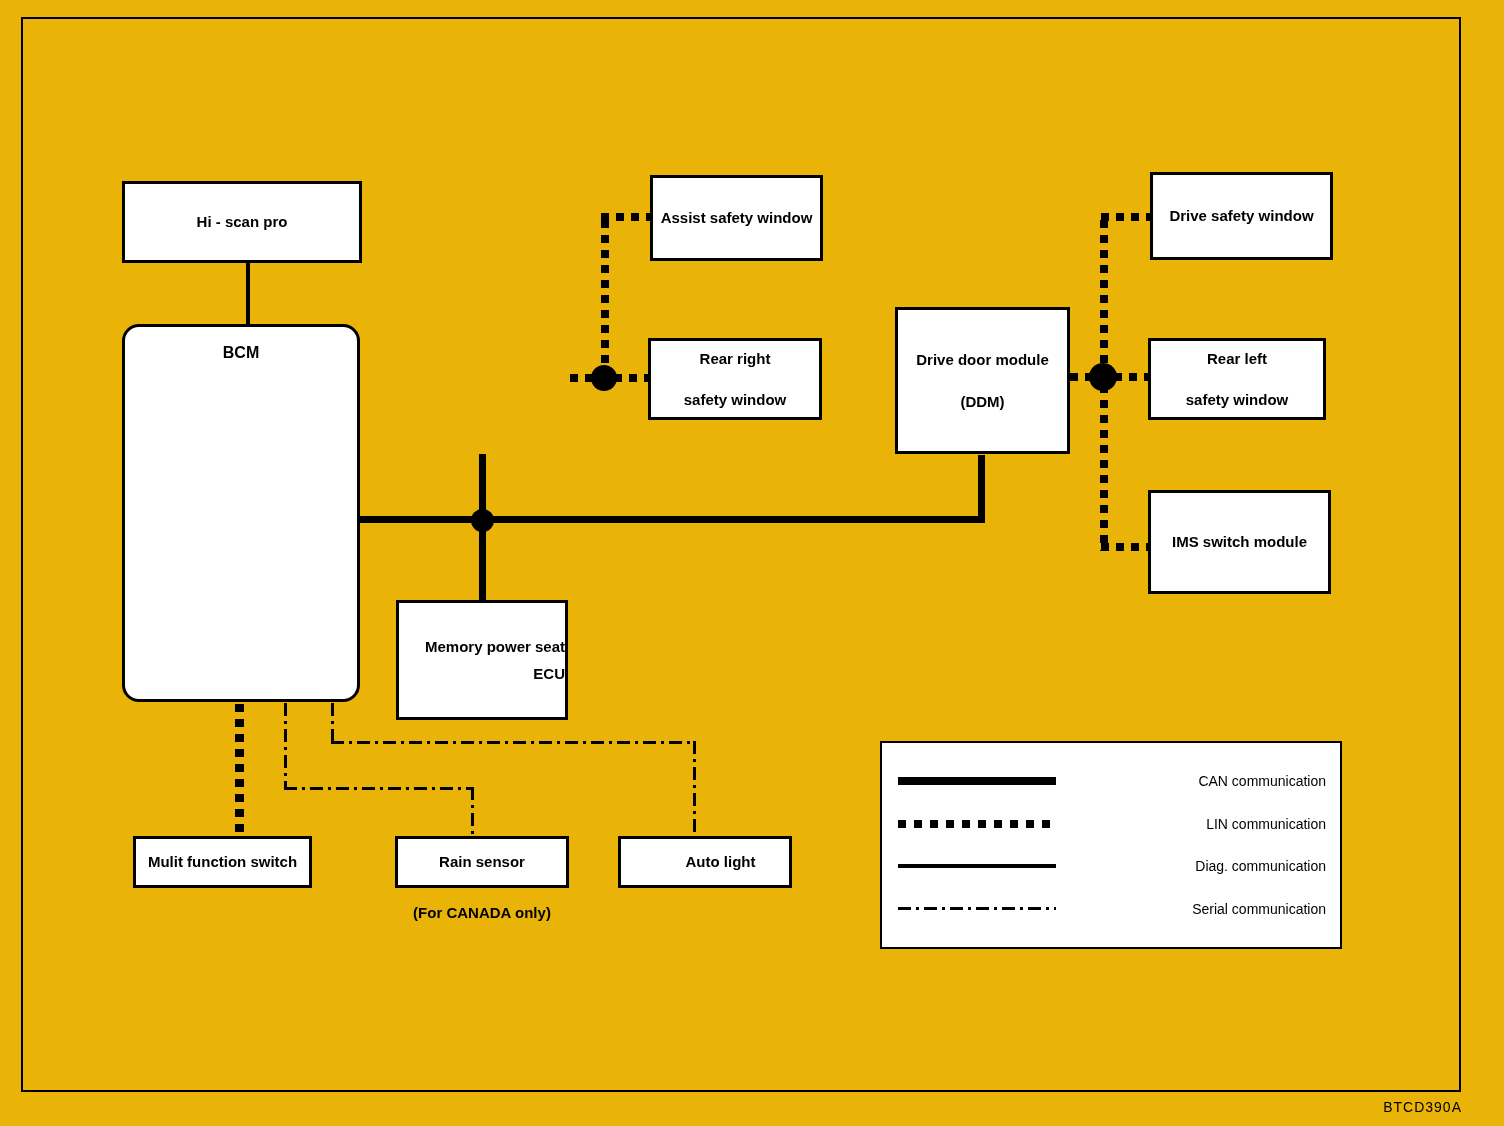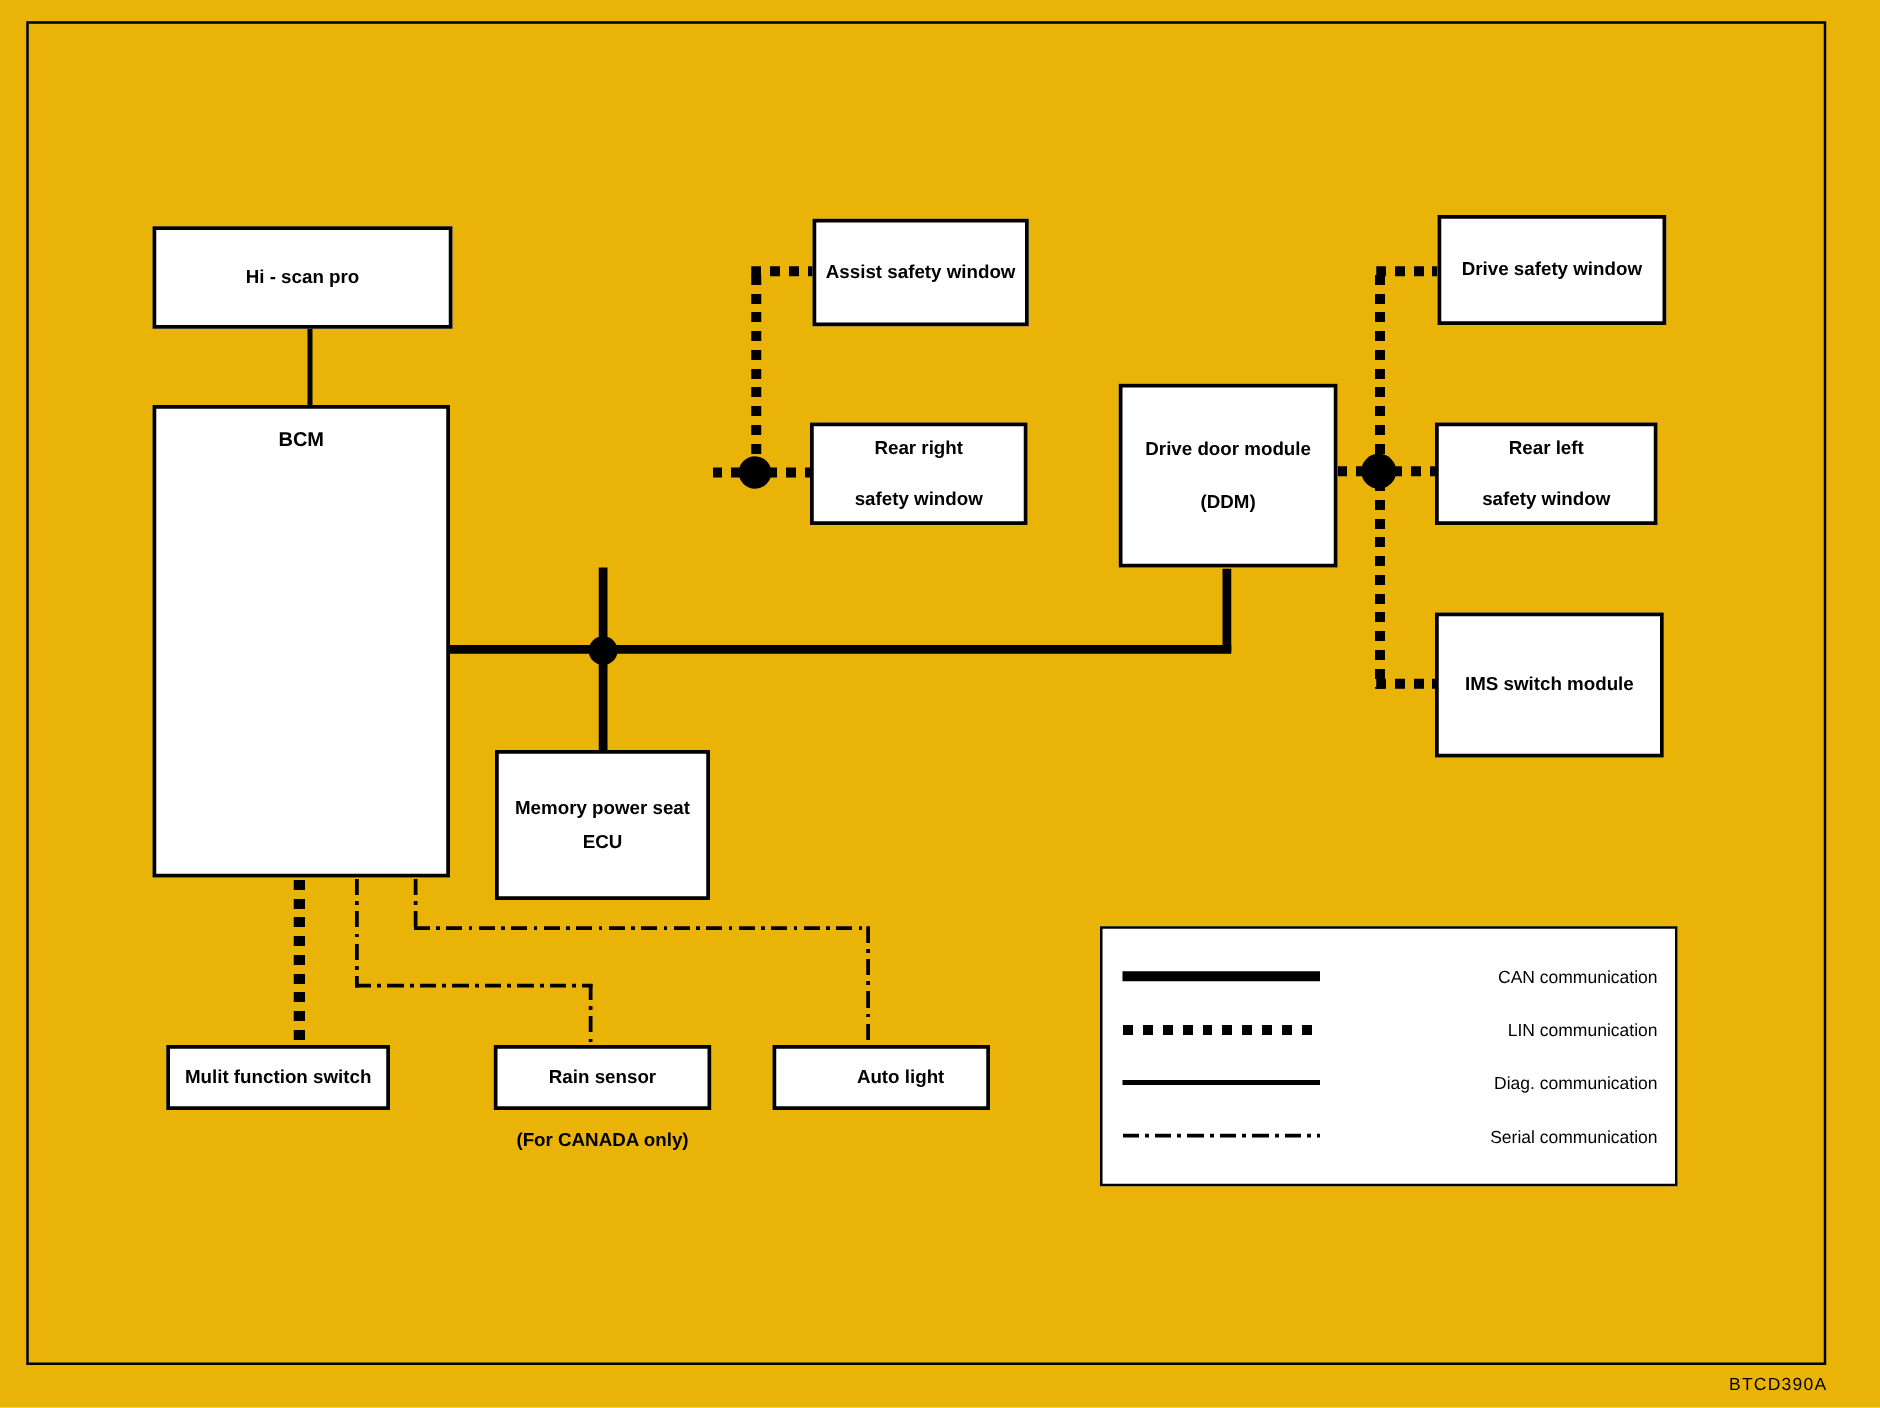--- a/index.html
+++ b/index.html
@@ -22,29 +22,29 @@
     background: #fff;
     display: flex; flex-direction: column;
     align-items: center; justify-content: center;
     text-align: center;
     font-weight: bold; font-size: 15px; line-height: 1.15;
     z-index: 3;
   }
   .box .bl { display: block; }
   
   .hi-scan   { left: 122px; top: 181px; width: 240px; height: 82px; }
-  .bcm       { left: 122px; top: 324px; width: 238px; height: 378px; justify-content: flex-start; padding-top: 17px; font-size: 16px; }
+  .bcm       { left: 122px; top: 324px; width: 238px; height: 378px; justify-content: flex-start; padding-top: 17px; font-size: 16px; border-radius: 17px; }
   .adm       { left: 395px; top: 305px; width: 175px; height: 150px; gap: 26px; }
   .assist-sw { left: 650px; top: 175px; width: 173px; height: 86px; }
   .rear-right{ left: 648px; top: 338px; width: 174px; height: 82px; gap: 24px; }
   .ddm       { left: 895px; top: 307px; width: 175px; height: 147px; gap: 24px; }
   .drive-sw  { left: 1150px; top: 172px; width: 183px; height: 88px; }
   .rear-left { left: 1148px; top: 338px; width: 178px; height: 82px; gap: 24px; }
-  .ims       { left: 1148px; top: 490px; width: 183px; height: 116px; }
-  .mem-seat  { left: 396px; top: 600px; width: 172px; height: 120px; gap: 10px; }
+  .ims       { left: 1148px; top: 490px; width: 183px; height: 104px; }
+  .mem-seat  { left: 396px; top: 600px; width: 172px; height: 120px; gap: 10px; align-items: flex-end; }
   .mfs       { left: 133px; top: 836px; width: 179px; height: 52px; }
   .rain      { left: 395px; top: 836px; width: 174px; height: 52px; }
   .autolight { left: 618px; top: 836px; width: 174px; height: 52px; padding-left: 31px; }
   .canada-note {
     position: absolute; left: 368px; top: 904px; width: 228px;
     text-align: center; font-weight: bold; font-size: 15px;
   }
   .figure-code {
     position: absolute; left: 1330px; top: 1099px; width: 132px;
     text-align: right; font-size: 14px; letter-spacing: 1px;

